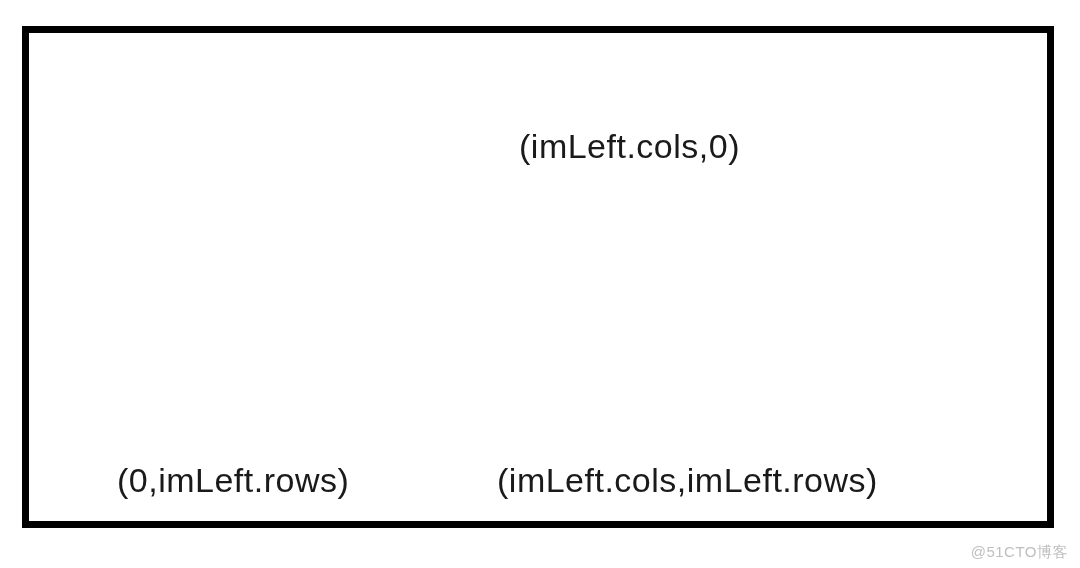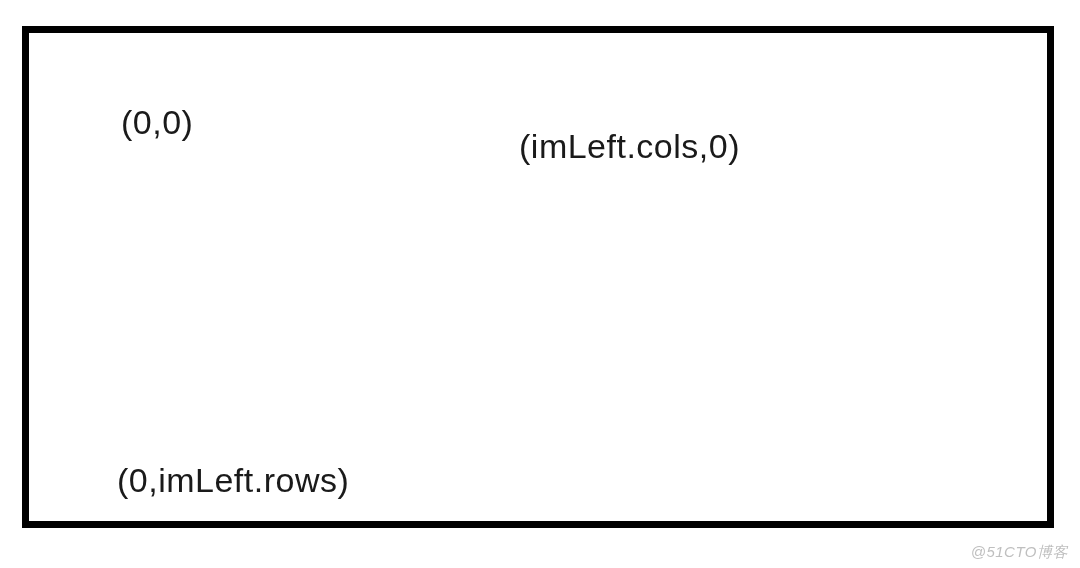--- a/index.html
+++ b/index.html
@@ -48,25 +48,24 @@
       left: 468px;
       top: 428px;
     }
     .watermark {
       position: absolute;
       right: 12px;
       bottom: 6px;
       font-size: 15px;
       color: #bfbfbf;
       letter-spacing: 0.5px;
-      font-style: italic;
     }
   </style>
 </head>
 <body>
 
 <div class="diagram-frame">
-  <div class="corner-label corner-tl">(0,0)</div>
   <div class="corner-label corner-tr">(imLeft.cols,0)</div>
   <div class="corner-label corner-bl">(0,imLeft.rows)</div>
+  <div class="corner-label corner-br">(imLeft.cols,imLeft.rows)</div>
 </div>
 
 <div class="watermark">@51CTO博客</div>
 
 </body></html>

